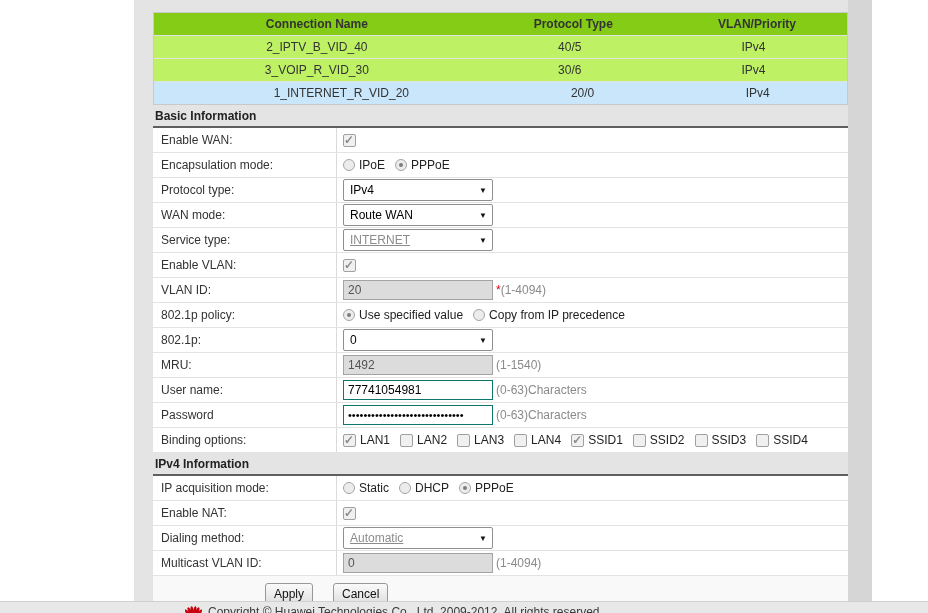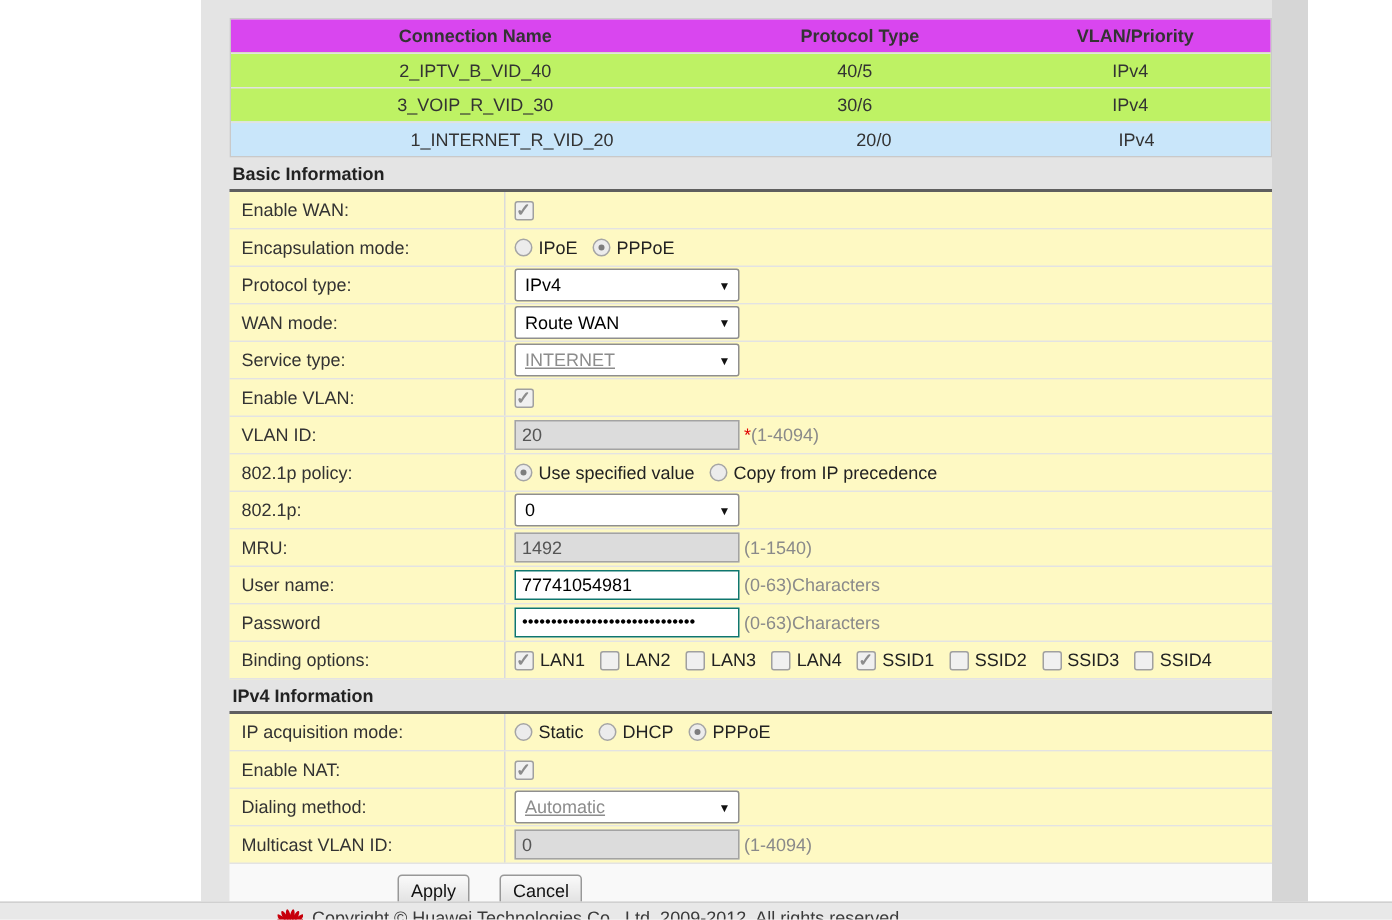--- a/index.html
+++ b/index.html
@@ -6,31 +6,31 @@
   html,body { width:928px; height:613px; overflow:hidden; background:#ffffff;
     font-family:"Liberation Sans", sans-serif; font-size:12px; color:#333; position:relative; }
 
   .panel { position:absolute; left:134px; top:0; width:738px; height:601px; background:#e4e4e4; }
   .panel-right-shade { position:absolute; right:0; top:0; width:24px; height:601px; background:#d6d6d6; }
   .content { position:absolute; left:19px; top:0; width:695px; }
 
   
   .conn-table { margin-top:12px; border:1px solid #c9c9c9; background:#f7f7f7; }
   .t-row { display:flex; height:23px; border-top:1px solid #e2e2e2; background:#bef264; cursor:pointer; }
-  .t-row.header { height:22px; background:#d946ef; font-weight:bold; border-top:none; cursor:default; }
+  .t-row.header { height:22px; background:#84cc16; font-weight:bold; border-top:none; cursor:default; }
   .t-row.selected { background:#c9e6fa;padding-left:32px; }
   .t-cell { text-align:center; line-height:22px; overflow:hidden; white-space:nowrap; }
   .c1 { width:47%; } .c2 { width:26%; } .c3 { width:27%; }
 
   
   .section-header { height:23px; display:flex; align-items:center; font-weight:bold; color:#222;
     border-bottom:2px solid #5f5f5f; padding-left:2px; }
 
   
-  .frow { display:flex; align-items:center; height:25px; background:#fef9c3; border-bottom:1px solid #e3e3e3; }
+  .frow { display:flex; align-items:center; height:25px; background:#ffffff; border-bottom:1px solid #e3e3e3; }
   .flabel { width:184px; align-self:stretch; display:flex; align-items:center;
     padding-left:8px; border-right:1px solid #dadada; color:#333; }
   .fctrl { flex:1; display:flex; align-items:center; padding-left:6px; }
 
   
   .cb { display:inline-block; width:13px; height:13px; border:1px solid #a0a0a0; border-radius:2px;
     background:#f0f0f0; position:relative; flex:0 0 13px; cursor:pointer; }
   .cb .tick { display:none; position:absolute; left:0; top:-2px; font-size:12px; font-weight:bold; color:#8c8c8c; }
   .cb.checked .tick { display:block; }
 

